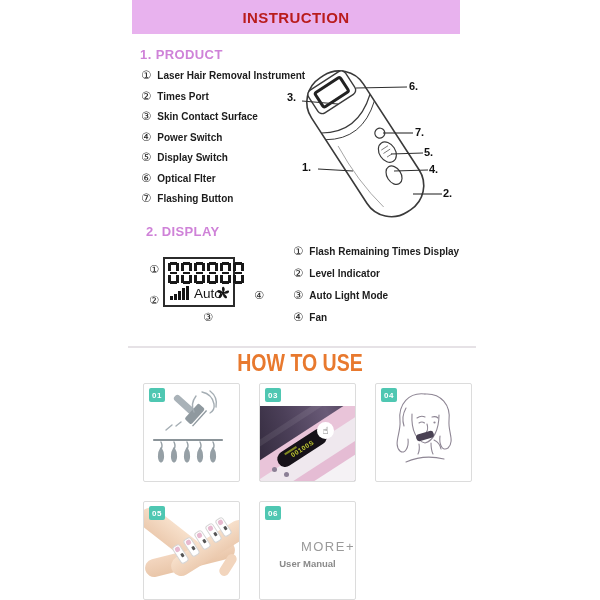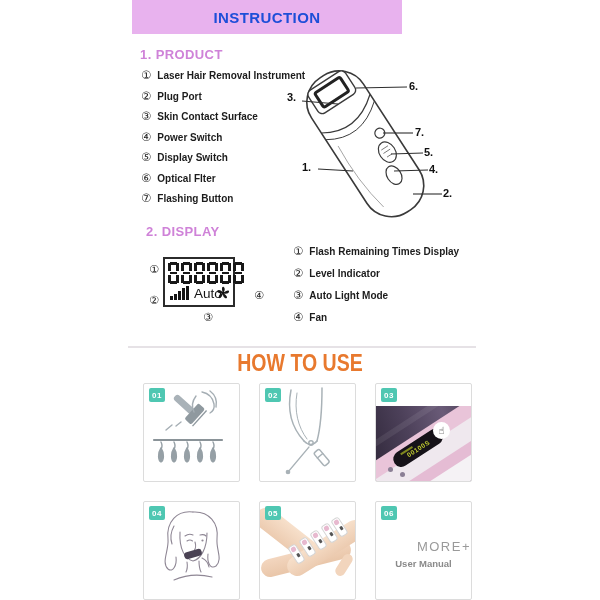--- a/index.html
+++ b/index.html
@@ -1,23 +1,23 @@
 <!DOCTYPE html>
 <html><head>
 <meta charset="utf-8">
 <style>
   *{margin:0;padding:0;box-sizing:border-box}
   html,body{width:600px;height:600px;background:#fff}
   body{font-family:"Liberation Sans","DejaVu Sans",sans-serif;color:#1c1c1c}
   .page{position:relative;width:600px;height:600px;background:#fff;overflow:hidden}
   .abs{position:absolute}
 
-  .banner{left:132px;top:0;width:270px;height:34px;background:#e8b2ee;
+  .banner{left:132px;top:0;width:328px;height:34px;background:#e8b2ee;
           display:flex;align-items:center;justify-content:center;
-          font-size:15px;font-weight:700;letter-spacing:.4px;color:#1d4ed8}
+          font-size:15px;font-weight:700;letter-spacing:.4px;color:#b91c1c}
 
   .sec-heading{font-size:13px;font-weight:700;color:#cf82d8;letter-spacing:.4px}
   #product-heading{left:140px;top:47px}
   #display-heading{left:146px;top:224px}
 
   .ilist{display:flex;flex-direction:column;gap:9px}
   #product-list{left:141px;top:70px}
   #display-list{left:293px;top:246px;gap:10.5px}
   .ilist .row{display:flex;align-items:center;gap:6px}
   .cnum{font-size:11.5px;color:#222;line-height:1;font-weight:400}
@@ -111,21 +111,21 @@
 
   <div class="abs sec-heading" id="product-heading">1. PRODUCT</div>
 
   <div class="abs ilist" id="product-list">
     <div class="row">
       <span class="cnum">①</span>
       <span class="ilabel">Laser Hair Removal Instrument</span>
       </div>
     <div class="row">
       <span class="cnum">②</span>
-      <span class="ilabel">Plug Port</span>
+      <span class="ilabel">Times Port</span>
       </div>
     <div class="row">
       <span class="cnum">③</span>
       <span class="ilabel">Skin Contact Surface</span>
       </div>
     <div class="row">
       <span class="cnum">④</span>
       <span class="ilabel">Power Switch</span>
       </div>
     <div class="row">
@@ -307,38 +307,20 @@
         </g>
         <g stroke="#a5aeb4" fill="none" stroke-width="1.4" stroke-linecap="round">
           <path d="M58,8 q10,2 12,12 q1,6 -4,9"></path>
           <path d="M66,7 q8,6 6,16"></path>
           <path d="M52,12 q-6,8 -2,16"></path>
           <path d="M22,46 l6,-5 M32,42 l5,-4"></path>
         </g>
       </svg>
     </div>
 
-    <div class="panel">
-      <span class="badge">02</span>
-      <svg class="illu" viewBox="0 0 95 97">
-        <g stroke="#a9b2b7" fill="none" stroke-width="1.5" stroke-linecap="round">
-          <path d="M31,6 C27,26 32,44 44,57"></path>
-          <path d="M62,4 C62,24 61,42 57,57"></path>
-          <path d="M44,57 Q51,64 57,57"></path>
-          <path d="M37,9 C34,27 38,43 47,55" stroke-width="1"></path>
-          <circle cx="51" cy="59" r="2.2"></circle>
-          <line x1="28" y1="88" x2="49" y2="63" stroke-width="1.2"></line>
-          <circle cx="28" cy="88" r="1.6" fill="#a9b2b7"></circle>
-          <g transform="translate(62,74) rotate(-40)">
-            <rect x="-3.5" y="-9" width="7" height="17" rx="2"></rect>
-            <line x1="-3.5" y1="-3" x2="3.5" y2="-3"></line>
-          </g>
-        </g>
-      </svg>
-    </div>
 
     <div class="panel">
       <span class="badge">03</span>
       <div class="p3-photo">
         <div class="p3-streak p3s1"></div>
         <div class="p3-streak p3s2"></div>
         <div class="p3-band p3-pink1"></div>
         <div class="p3-band p3-pale"></div>
         <div class="p3-band p3-pink2"></div>
         <div class="p3-band p3-white"></div>

